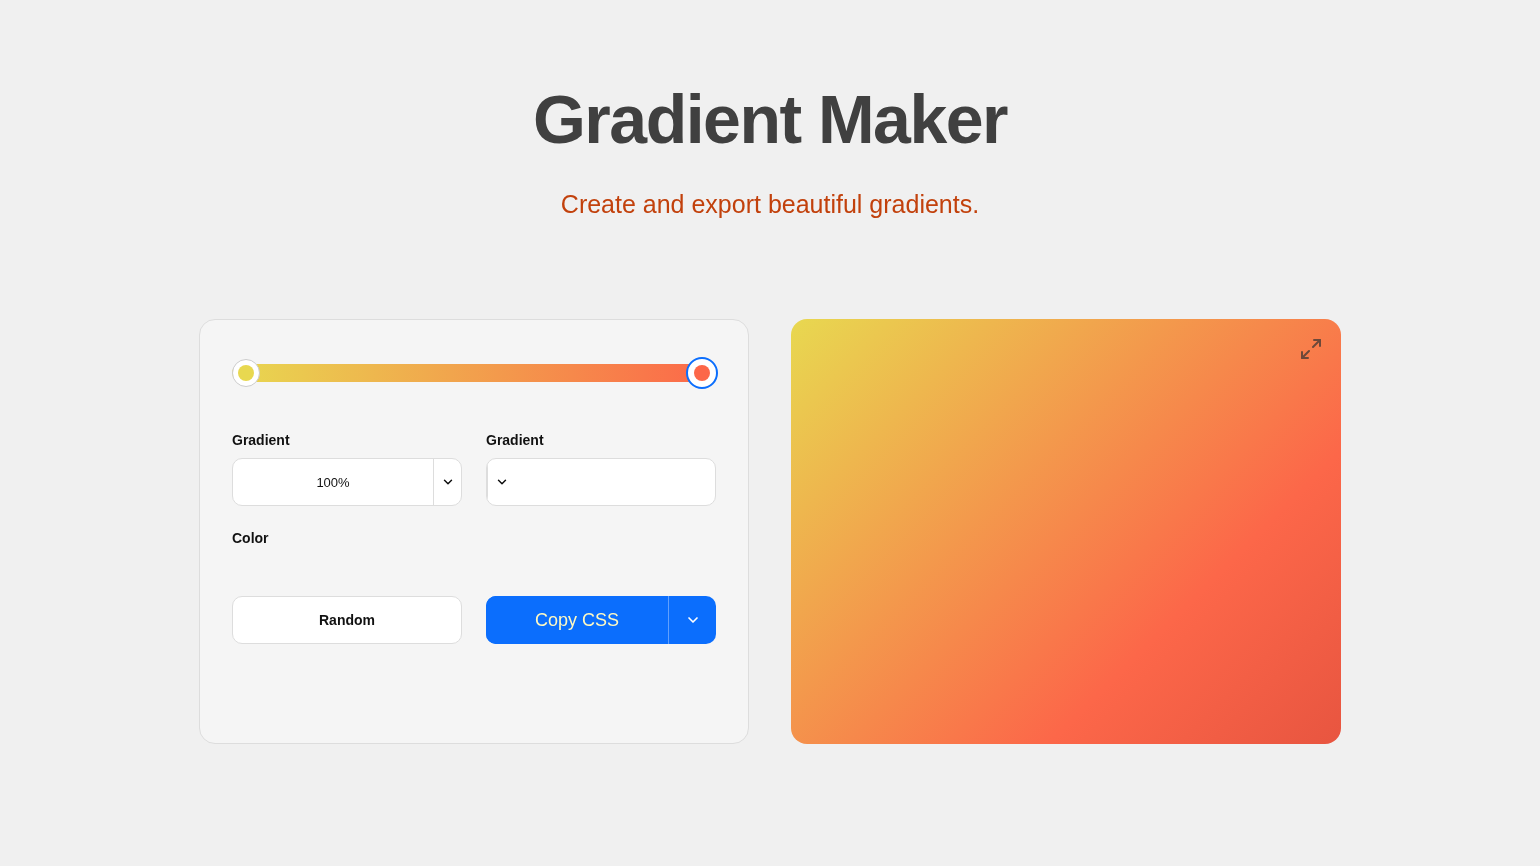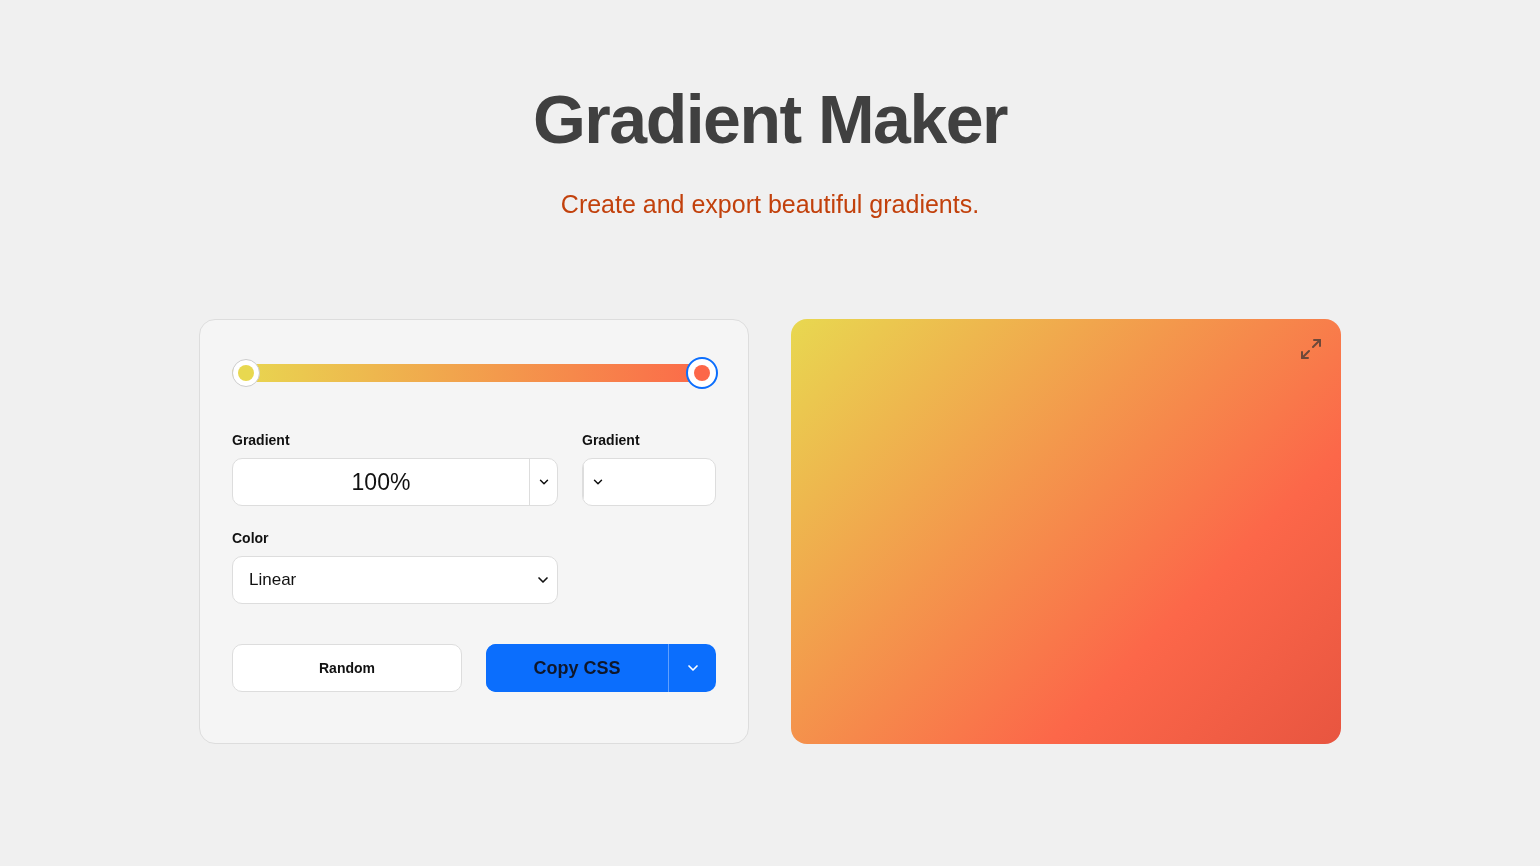--- a/index.html
+++ b/index.html
@@ -138,21 +138,21 @@
       border-radius: 7px;
       margin-right: 8px;
       background: #fc6749;
       cursor: pointer;
     }
     
     .centered-input {
       flex: 1;
       border: none;
       text-align: center;
-      font-size: 23px;
+      font-size: 13px;
       color: #111;
       background: transparent;
       height: 100%;
       outline: none;
     }
     
     .dropdown-caret {
       width: 28px;
       height: 100%;
       display: flex;
@@ -204,23 +204,23 @@
       background: #0b6efd;
       border-radius: 10px;
       overflow: hidden;
       height: 48px;
     }
     
     .btn-copy {
       flex: 1;
       background: #0b6efd;
       border: none;
-      color: #0f172a;
+      color: #fef9c3;
       font-size: 18px;
-      font-weight: 700;
+      font-weight: 400;
       cursor: pointer;
     }
     
     .btn-copy-dropdown {
       width: 48px;
       border-left: 1px solid rgba(255,255,255,0.35);
       display: flex;
       align-items: center;
       justify-content: center;
       cursor: pointer;
@@ -289,28 +289,20 @@
           <div class="dropdown-caret">
             <svg width="14" height="14" viewBox="0 0 24 24" fill="none" stroke="#111" stroke-width="2.5" stroke-linecap="round" stroke-linejoin="round">
                 <polyline points="6 9 12 15 18 9"></polyline>
               </svg>
           </div>
         </div>
       </div>
 
       <div class="control-group">
         <label class="control-label">Color</label>
-        <div class="input-wrapper">
-          <div class="select-text">Linear</div>
-          <div class="dropdown-caret no-border">
-            <svg width="16" height="16" viewBox="0 0 24 24" fill="none" stroke="#111" stroke-width="2.5" stroke-linecap="round" stroke-linejoin="round">
-                <polyline points="6 9 12 15 18 9"></polyline>
-              </svg>
-          </div>
-        </div>
       </div>
 
     </div>
 
     <div class="button-row">
       <button class="btn btn-random">Random</button>
       <div class="btn-copy-wrapper">
         <button class="btn-copy">Copy CSS</button>
         <div class="btn-copy-dropdown">
           <svg width="16" height="16" viewBox="0 0 24 24" fill="none" stroke="#fff" stroke-width="2.5" stroke-linecap="round" stroke-linejoin="round">

